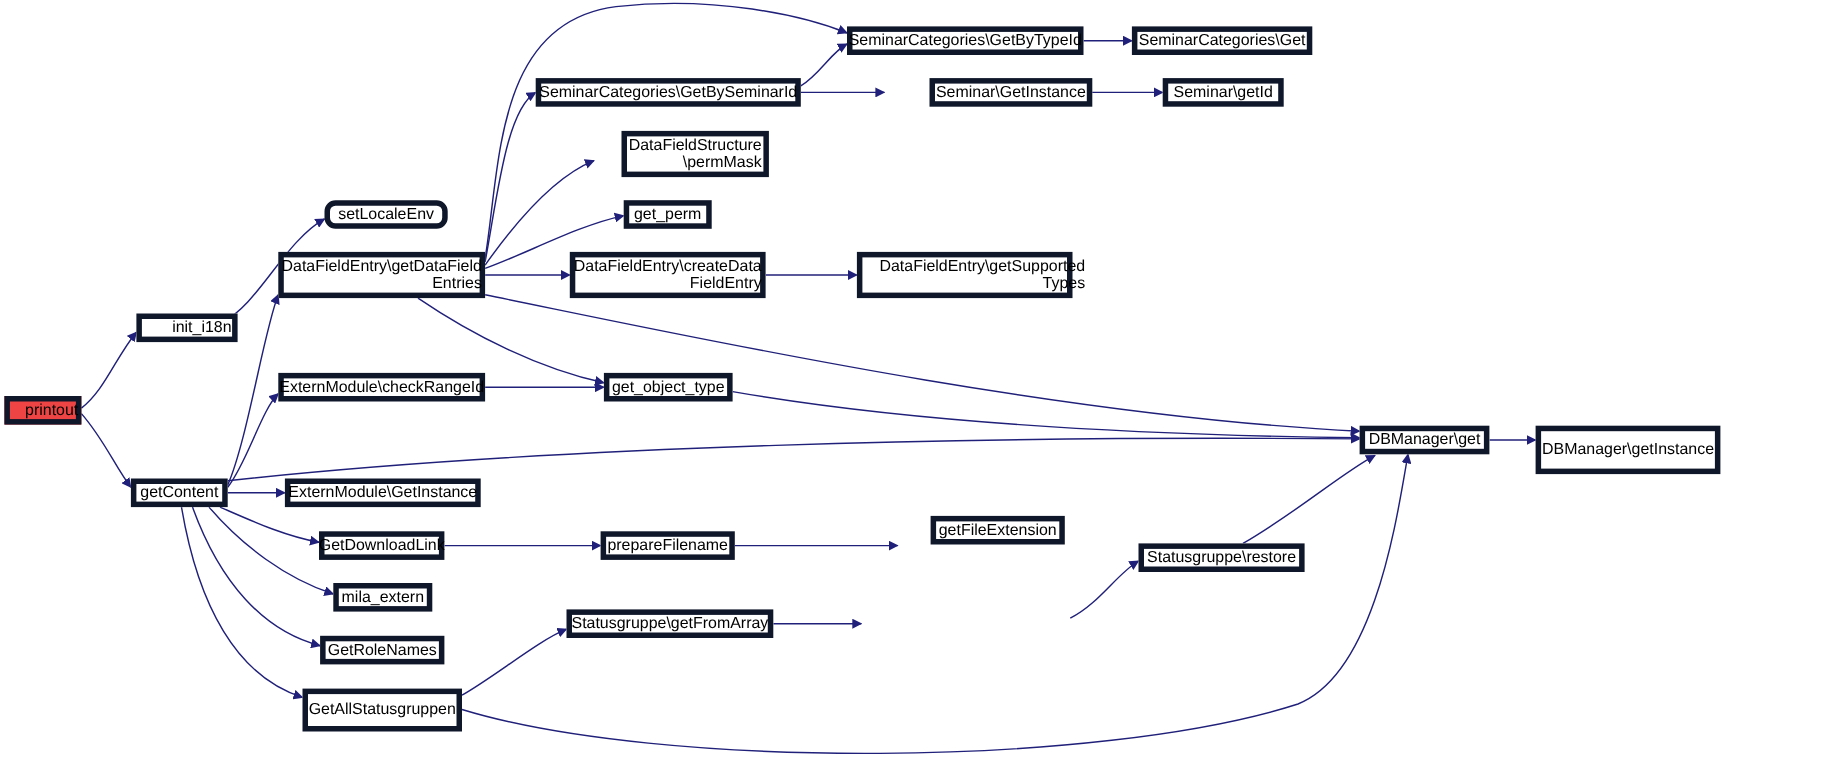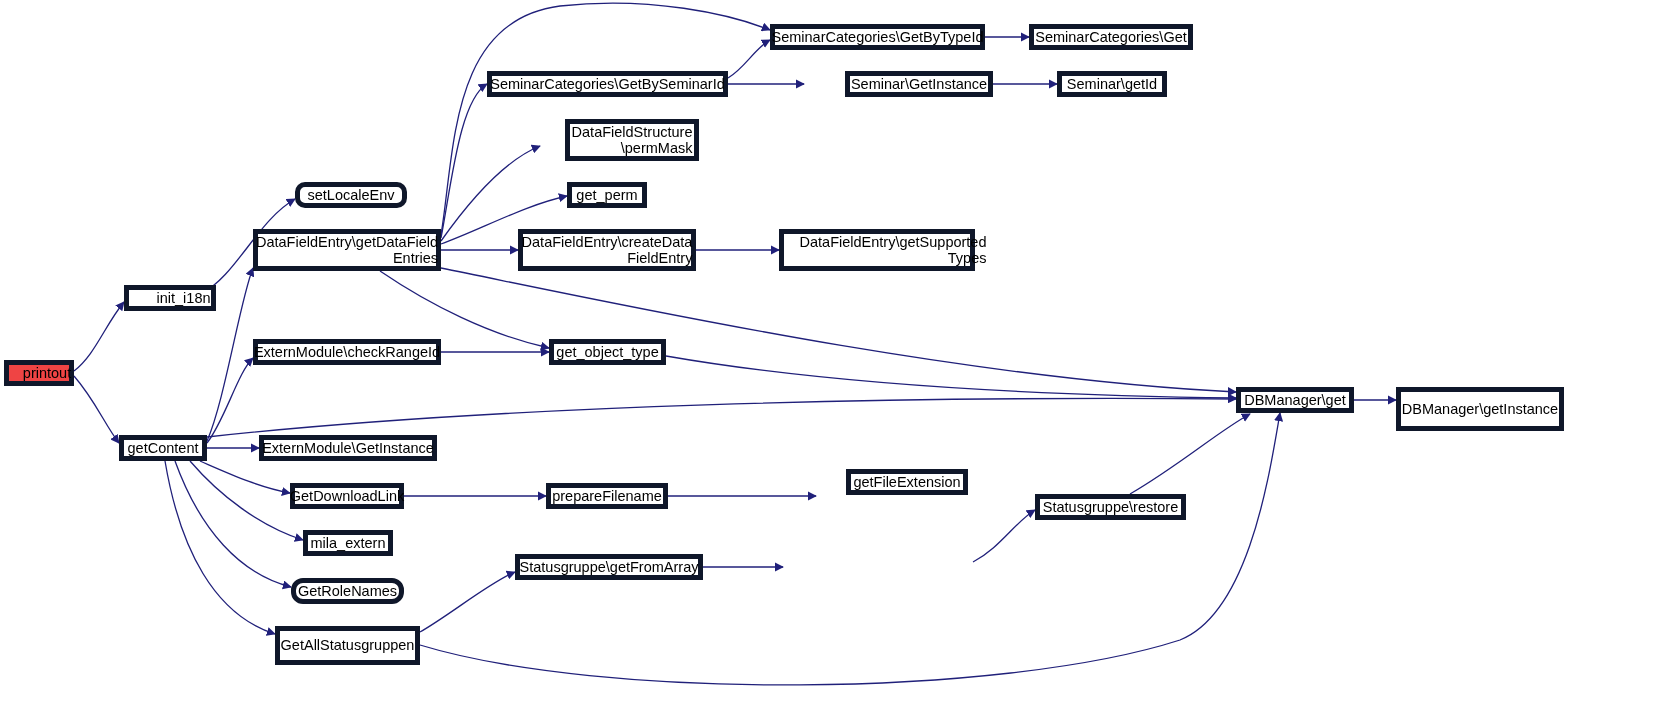--- a/index.html
+++ b/index.html
@@ -135,21 +135,21 @@
 Entries</div>
 
   <div class="node" style="left:253px; top:339px; width:188px; height:26px;">ExternModule\checkRangeId</div>
 
   <div class="node" style="left:259px; top:435px; width:178px; height:26px;">ExternModule\GetInstance</div>
 
   <div class="node" style="left:290px; top:483px; width:114px; height:26px;">GetDownloadLink</div>
 
   <div class="node" style="left:303px; top:530px; width:90px; height:26px;">mila_extern</div>
 
-  <div class="node" style="left:291px; top:578px; width:113px; height:26px;border-radius:12px;">GetRoleNames</div>
+  <div class="node" style="left:291px; top:578px; width:113px; height:26px;">GetRoleNames</div>
 
   <div class="node" style="left:275px; top:626px; width:145px; height:39px;">GetAllStatusgruppen</div>
 
   <div class="node" style="left:770px; top:24px; width:215px; height:26px;">SeminarCategories\GetByTypeId</div>
 
   <div class="node" style="left:487px; top:71px; width:241px; height:26px;">SeminarCategories\GetBySeminarId</div>
 
   <div class="node" style="left:565px; top:119px; width:134px; height:42px;">DataFieldStructure
 \permMask</div>
 

